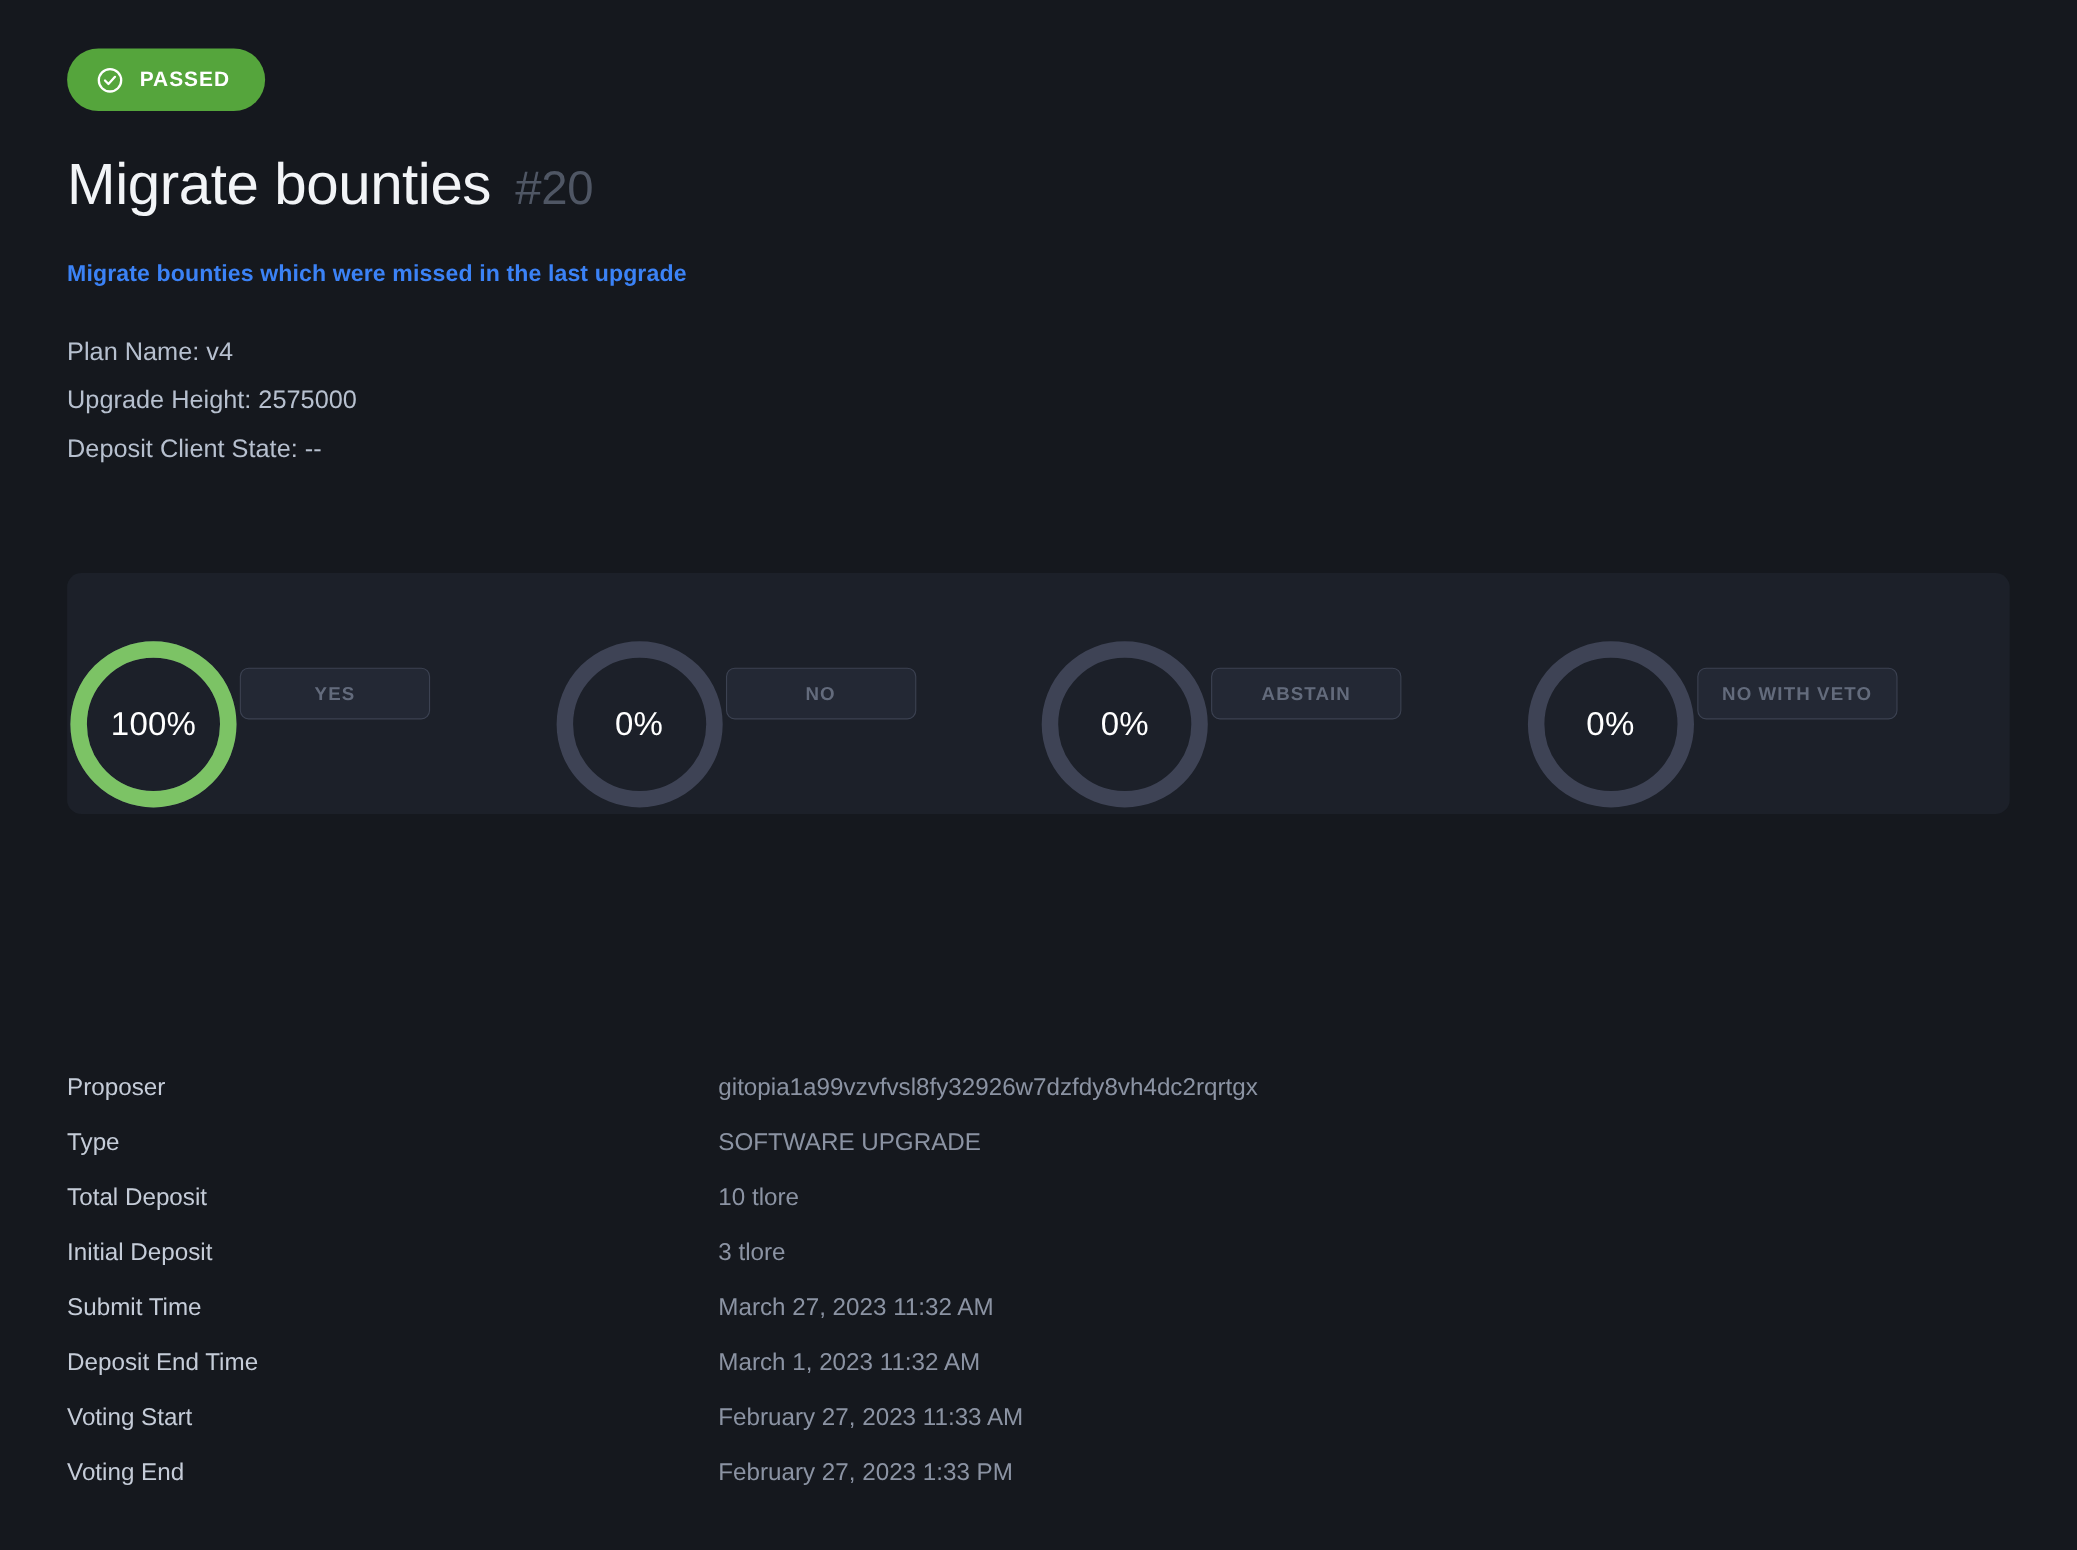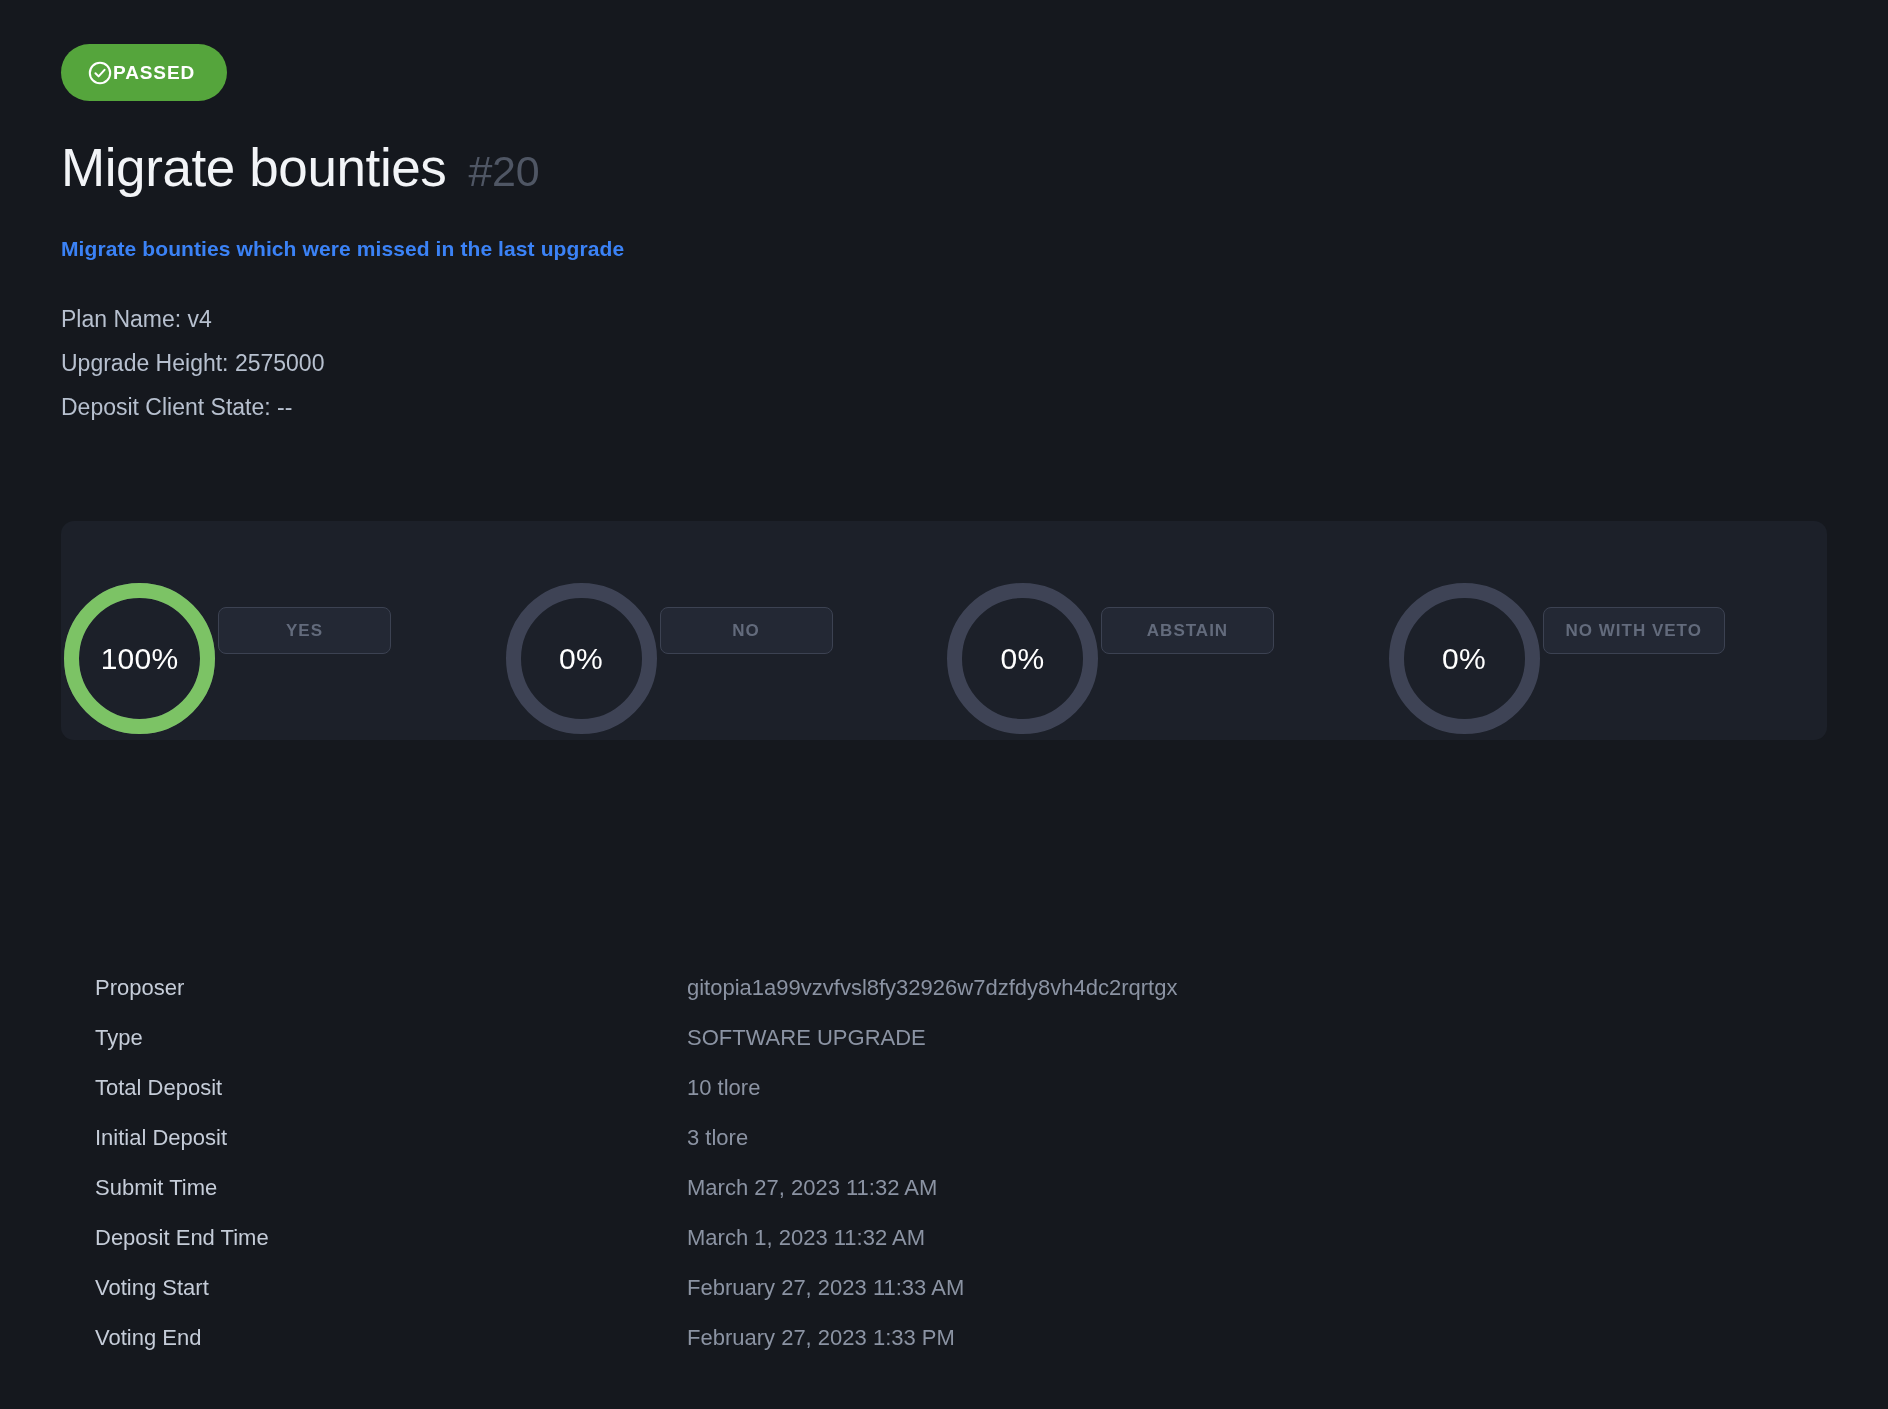--- a/index.html
+++ b/index.html
@@ -26,21 +26,21 @@
   }
 
   
   .status-badge {
     position: absolute;
     left: 61px;
     top: 44px;
     height: 57px;
     display: inline-flex;
     align-items: center;
-    gap: 0;
+    gap: 14px;
     padding: 0 32px 0 26px;
     border-radius: 28.5px;
     background: #55a53c;
     color: #ffffff;
     font-size: 19px;
     font-weight: 600;
     letter-spacing: 0.9px;
     border: none;
     cursor: default;
     text-align: center;
@@ -154,21 +154,20 @@
     cursor: pointer;
     white-space: nowrap;
   }
 
   
   .details {
     position: absolute;
     left: 61px;
     top: 975px;
     width: 1500px;
-    margin-left: 34px;
   }
   .detail-row {
     display: flex;
     align-items: baseline;
     height: 50px;
   }
   .detail-label {
     width: 592px;
     flex: 0 0 592px;
     font-size: 22px;

